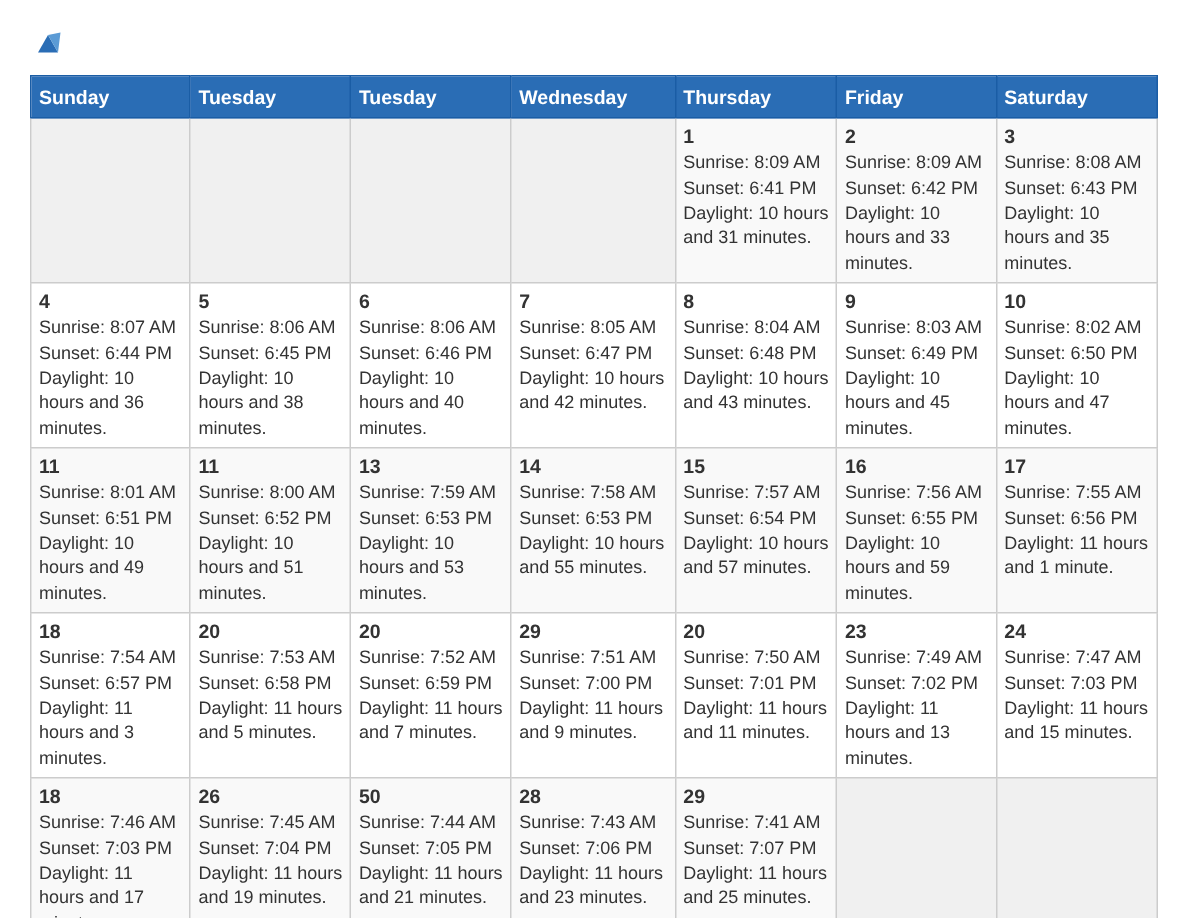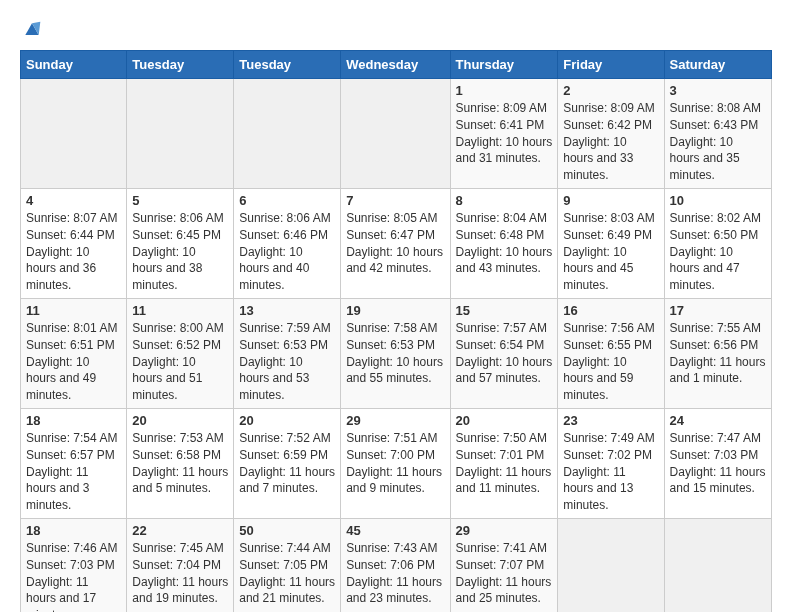--- a/index.html
+++ b/index.html
@@ -181,21 +181,21 @@
         </td>
         <td>
           <span class="day-number">11</span>
           <div class="day-info">Sunrise: 8:00 AM<br>Sunset: 6:52 PM<br>Daylight: 10 hours and 51 minutes.</div>
         </td>
         <td>
           <span class="day-number">13</span>
           <div class="day-info">Sunrise: 7:59 AM<br>Sunset: 6:53 PM<br>Daylight: 10 hours and 53 minutes.</div>
         </td>
         <td>
-          <span class="day-number">19</span>
+          <span class="day-number">14</span>
           <div class="day-info">Sunrise: 7:58 AM<br>Sunset: 6:53 PM<br>Daylight: 10 hours and 55 minutes.</div>
         </td>
         <td>
           <span class="day-number">15</span>
           <div class="day-info">Sunrise: 7:57 AM<br>Sunset: 6:54 PM<br>Daylight: 10 hours and 57 minutes.</div>
         </td>
         <td>
           <span class="day-number">16</span>
           <div class="day-info">Sunrise: 7:56 AM<br>Sunset: 6:55 PM<br>Daylight: 10 hours and 59 minutes.</div>
         </td>
@@ -233,29 +233,29 @@
           <span class="day-number">24</span>
           <div class="day-info">Sunrise: 7:47 AM<br>Sunset: 7:03 PM<br>Daylight: 11 hours and 15 minutes.</div>
         </td>
       </tr>
       <tr>
         <td>
           <span class="day-number">18</span>
           <div class="day-info">Sunrise: 7:46 AM<br>Sunset: 7:03 PM<br>Daylight: 11 hours and 17 minutes.</div>
         </td>
         <td>
-          <span class="day-number">22</span>
+          <span class="day-number">26</span>
           <div class="day-info">Sunrise: 7:45 AM<br>Sunset: 7:04 PM<br>Daylight: 11 hours and 19 minutes.</div>
         </td>
         <td>
           <span class="day-number">50</span>
           <div class="day-info">Sunrise: 7:44 AM<br>Sunset: 7:05 PM<br>Daylight: 11 hours and 21 minutes.</div>
         </td>
         <td>
-          <span class="day-number">45</span>
+          <span class="day-number">28</span>
           <div class="day-info">Sunrise: 7:43 AM<br>Sunset: 7:06 PM<br>Daylight: 11 hours and 23 minutes.</div>
         </td>
         <td>
           <span class="day-number">29</span>
           <div class="day-info">Sunrise: 7:41 AM<br>Sunset: 7:07 PM<br>Daylight: 11 hours and 25 minutes.</div>
         </td>
         <td class="empty-cell"></td>
         <td class="empty-cell"></td>
       </tr>
     </tbody>

